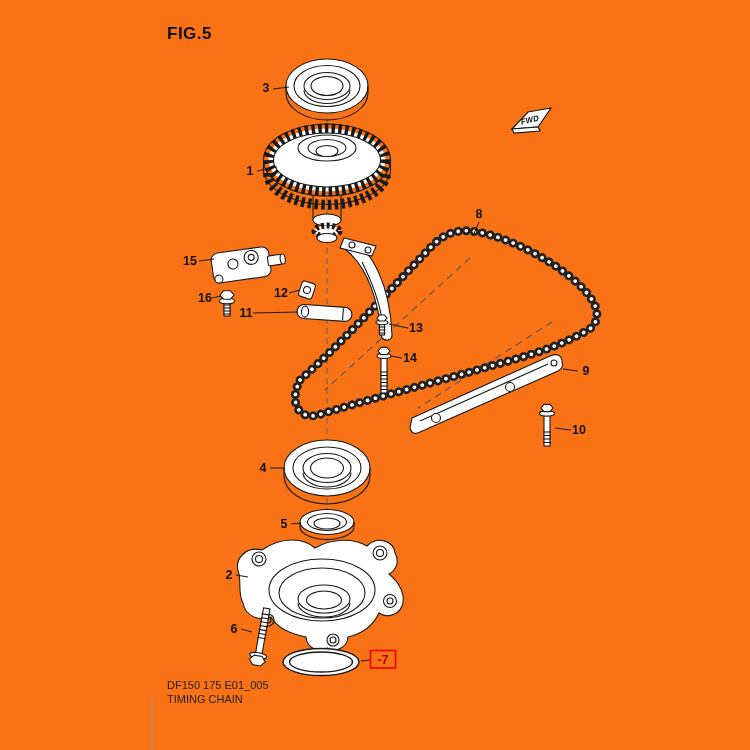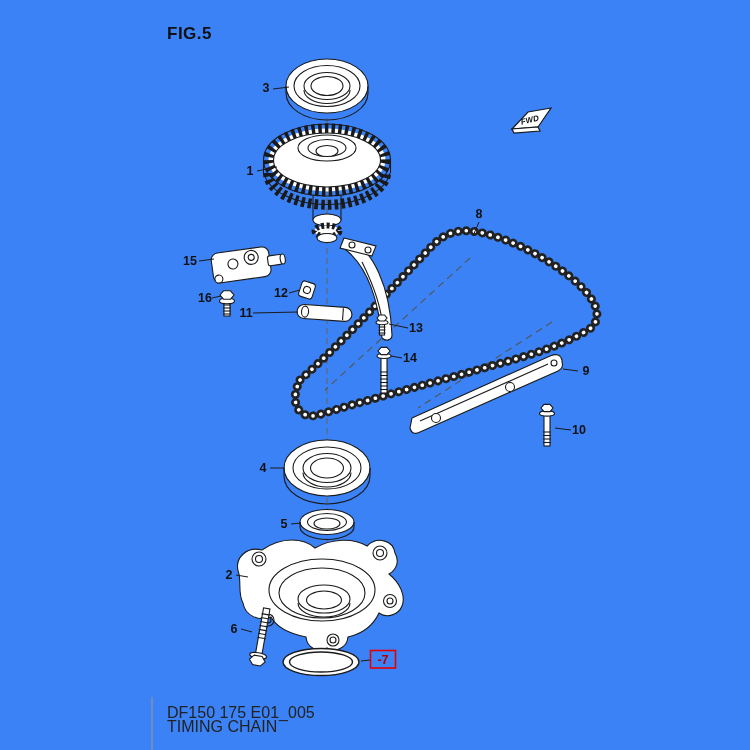--- a/index.html
+++ b/index.html
@@ -1,19 +1,19 @@
 <!DOCTYPE html>
 <html><head>
 <meta charset="utf-8">
 <style>
   html,body{margin:0;padding:0;background:#fff;}
-  .page{position:relative;width:750px;height:750px;background:#3b82f6;overflow:hidden;
+  .page{position:relative;width:750px;height:750px;background:#f97316;overflow:hidden;
         font-family:"Liberation Sans",sans-serif;color:#111;}
   .fig-title{position:absolute;left:167px;top:24px;font-size:17px;font-weight:bold;letter-spacing:.5px;}
-  .footer{position:absolute;left:167px;top:706px;font-size:16px;line-height:14px;color:#222;}
+  .footer{position:absolute;left:167px;top:678px;font-size:11px;line-height:14px;color:#222;}
   svg.canvas{position:absolute;left:0;top:0;}
   text.callout{font-family:"Liberation Sans",sans-serif;font-size:12.5px;font-weight:bold;fill:#111;}
   text.callout-hl{font-family:"Liberation Sans",sans-serif;font-size:12.5px;font-weight:bold;fill:#b00000;}
   text.fwd{font-family:"Liberation Sans",sans-serif;font-size:8px;font-weight:bold;font-style:italic;fill:#111;}
 </style>
 </head>
 <body>
 
 <div class="page">
 

